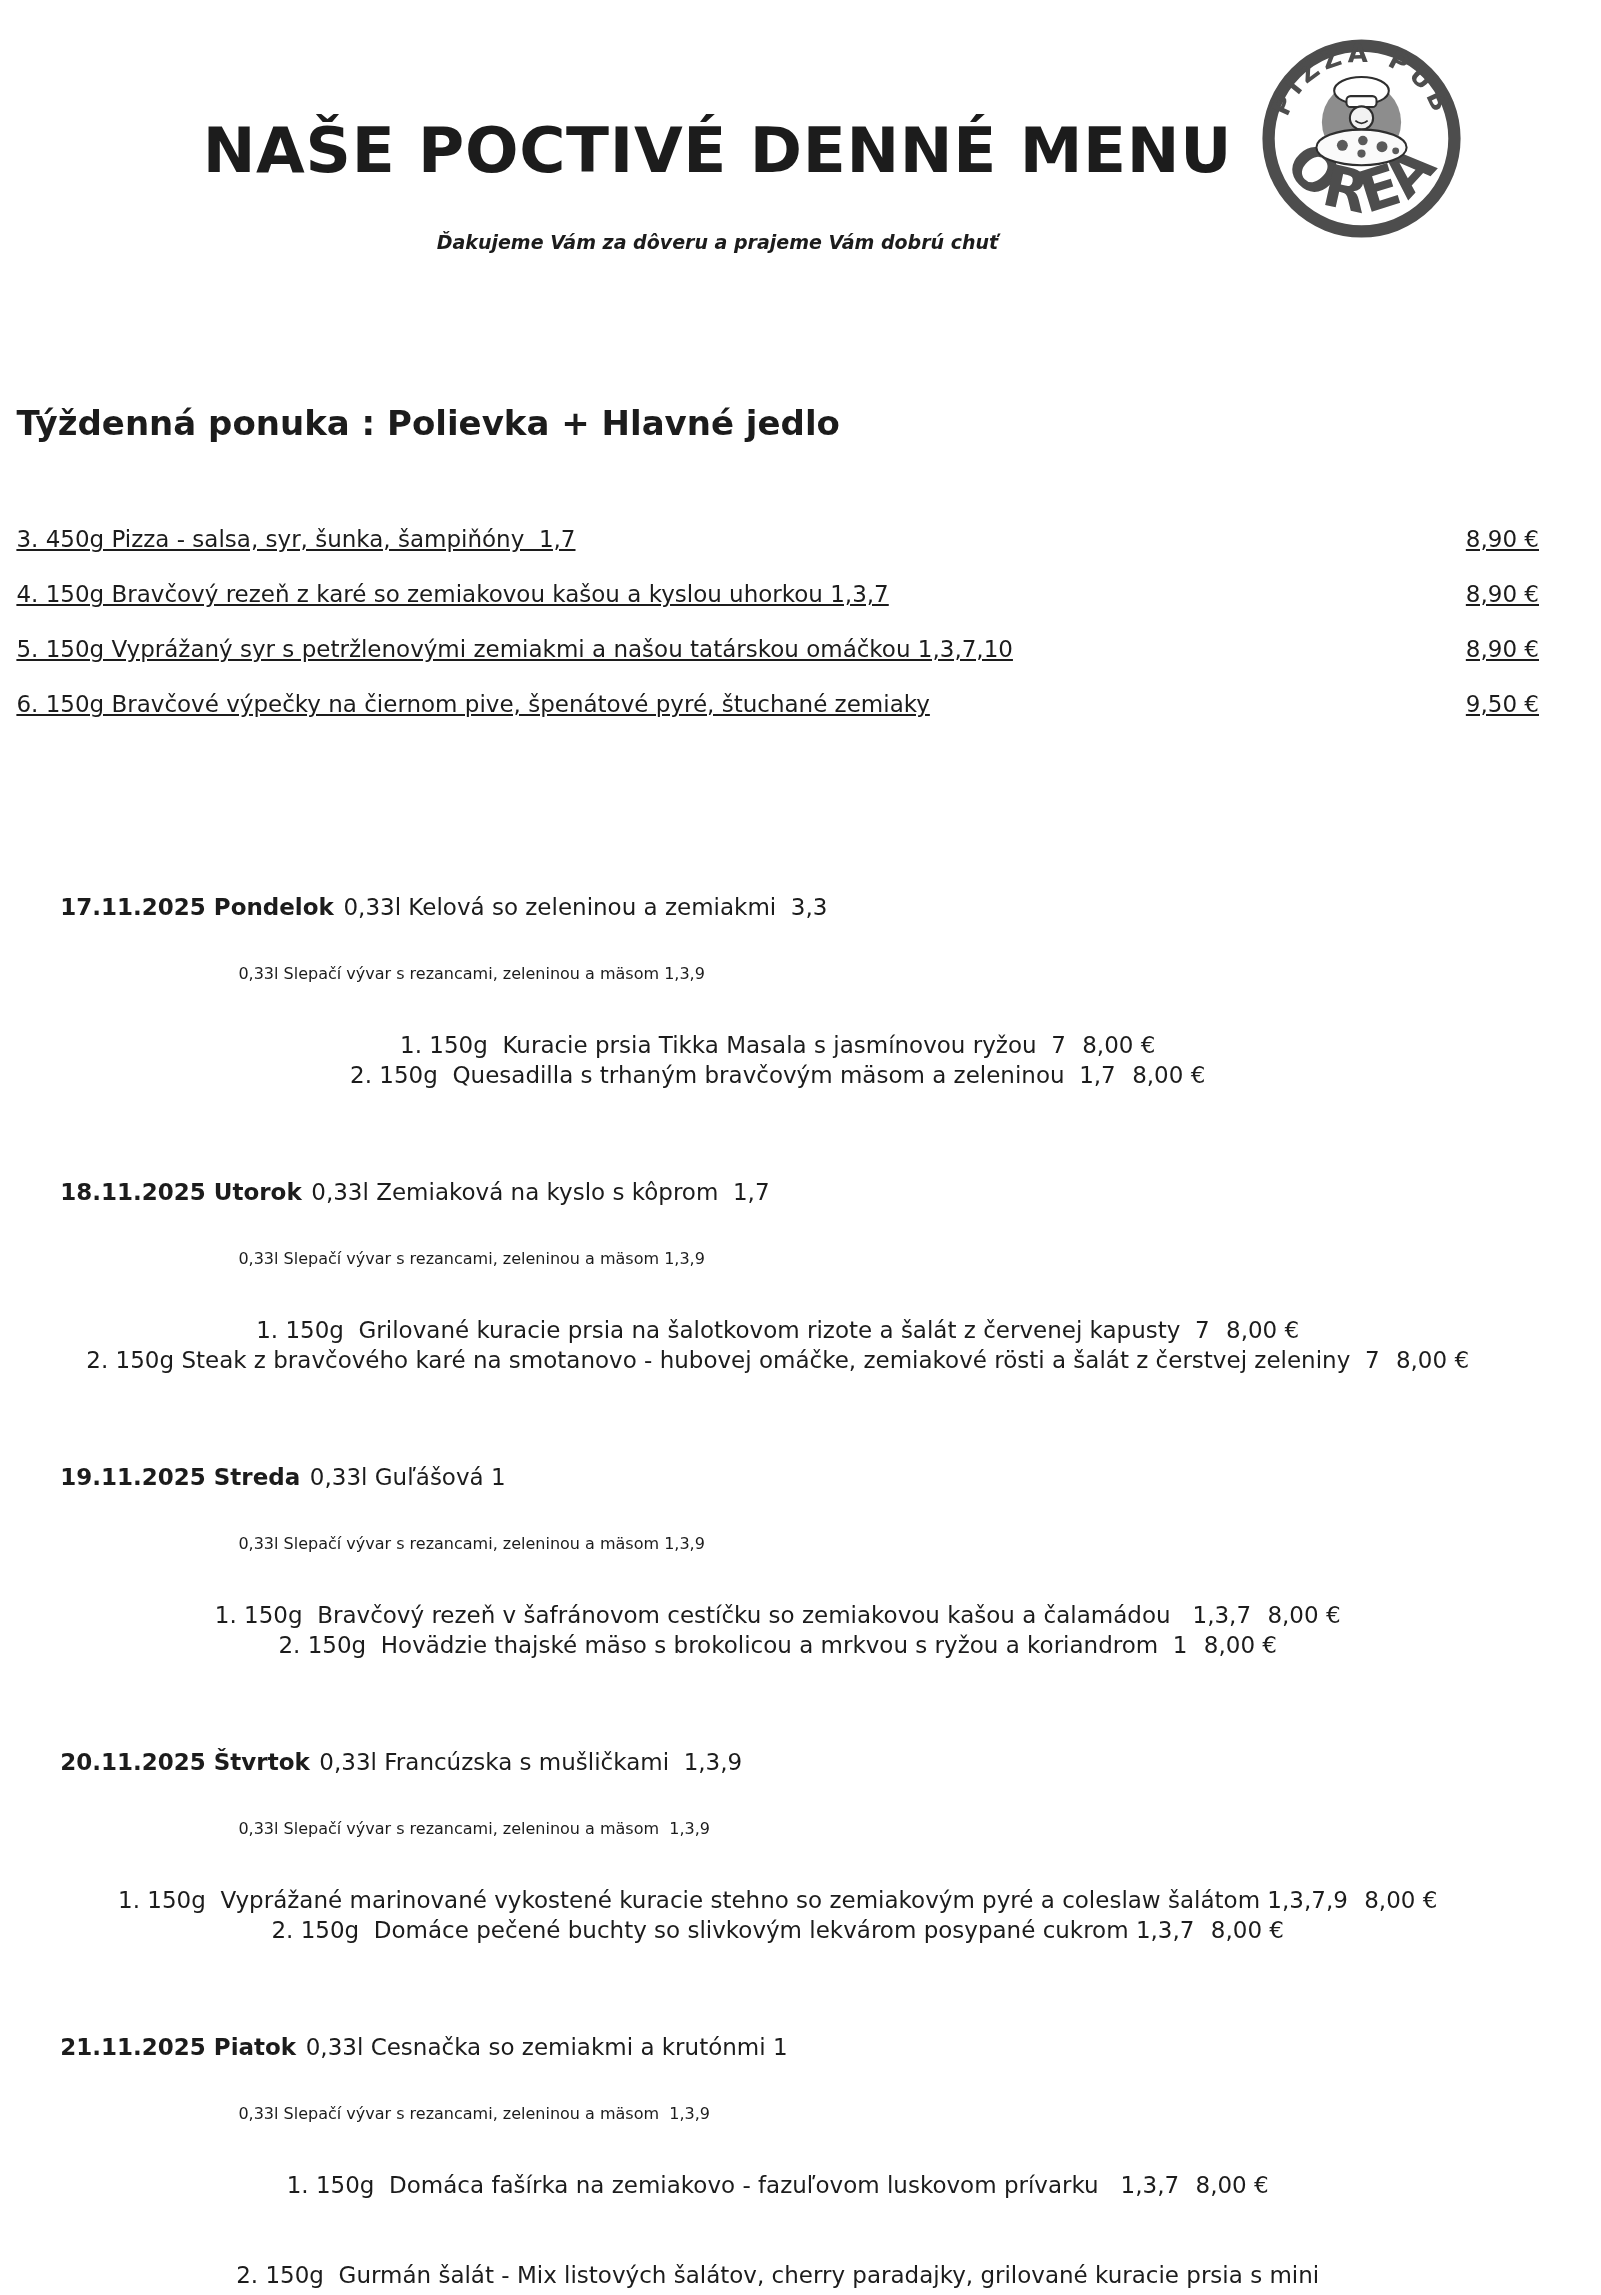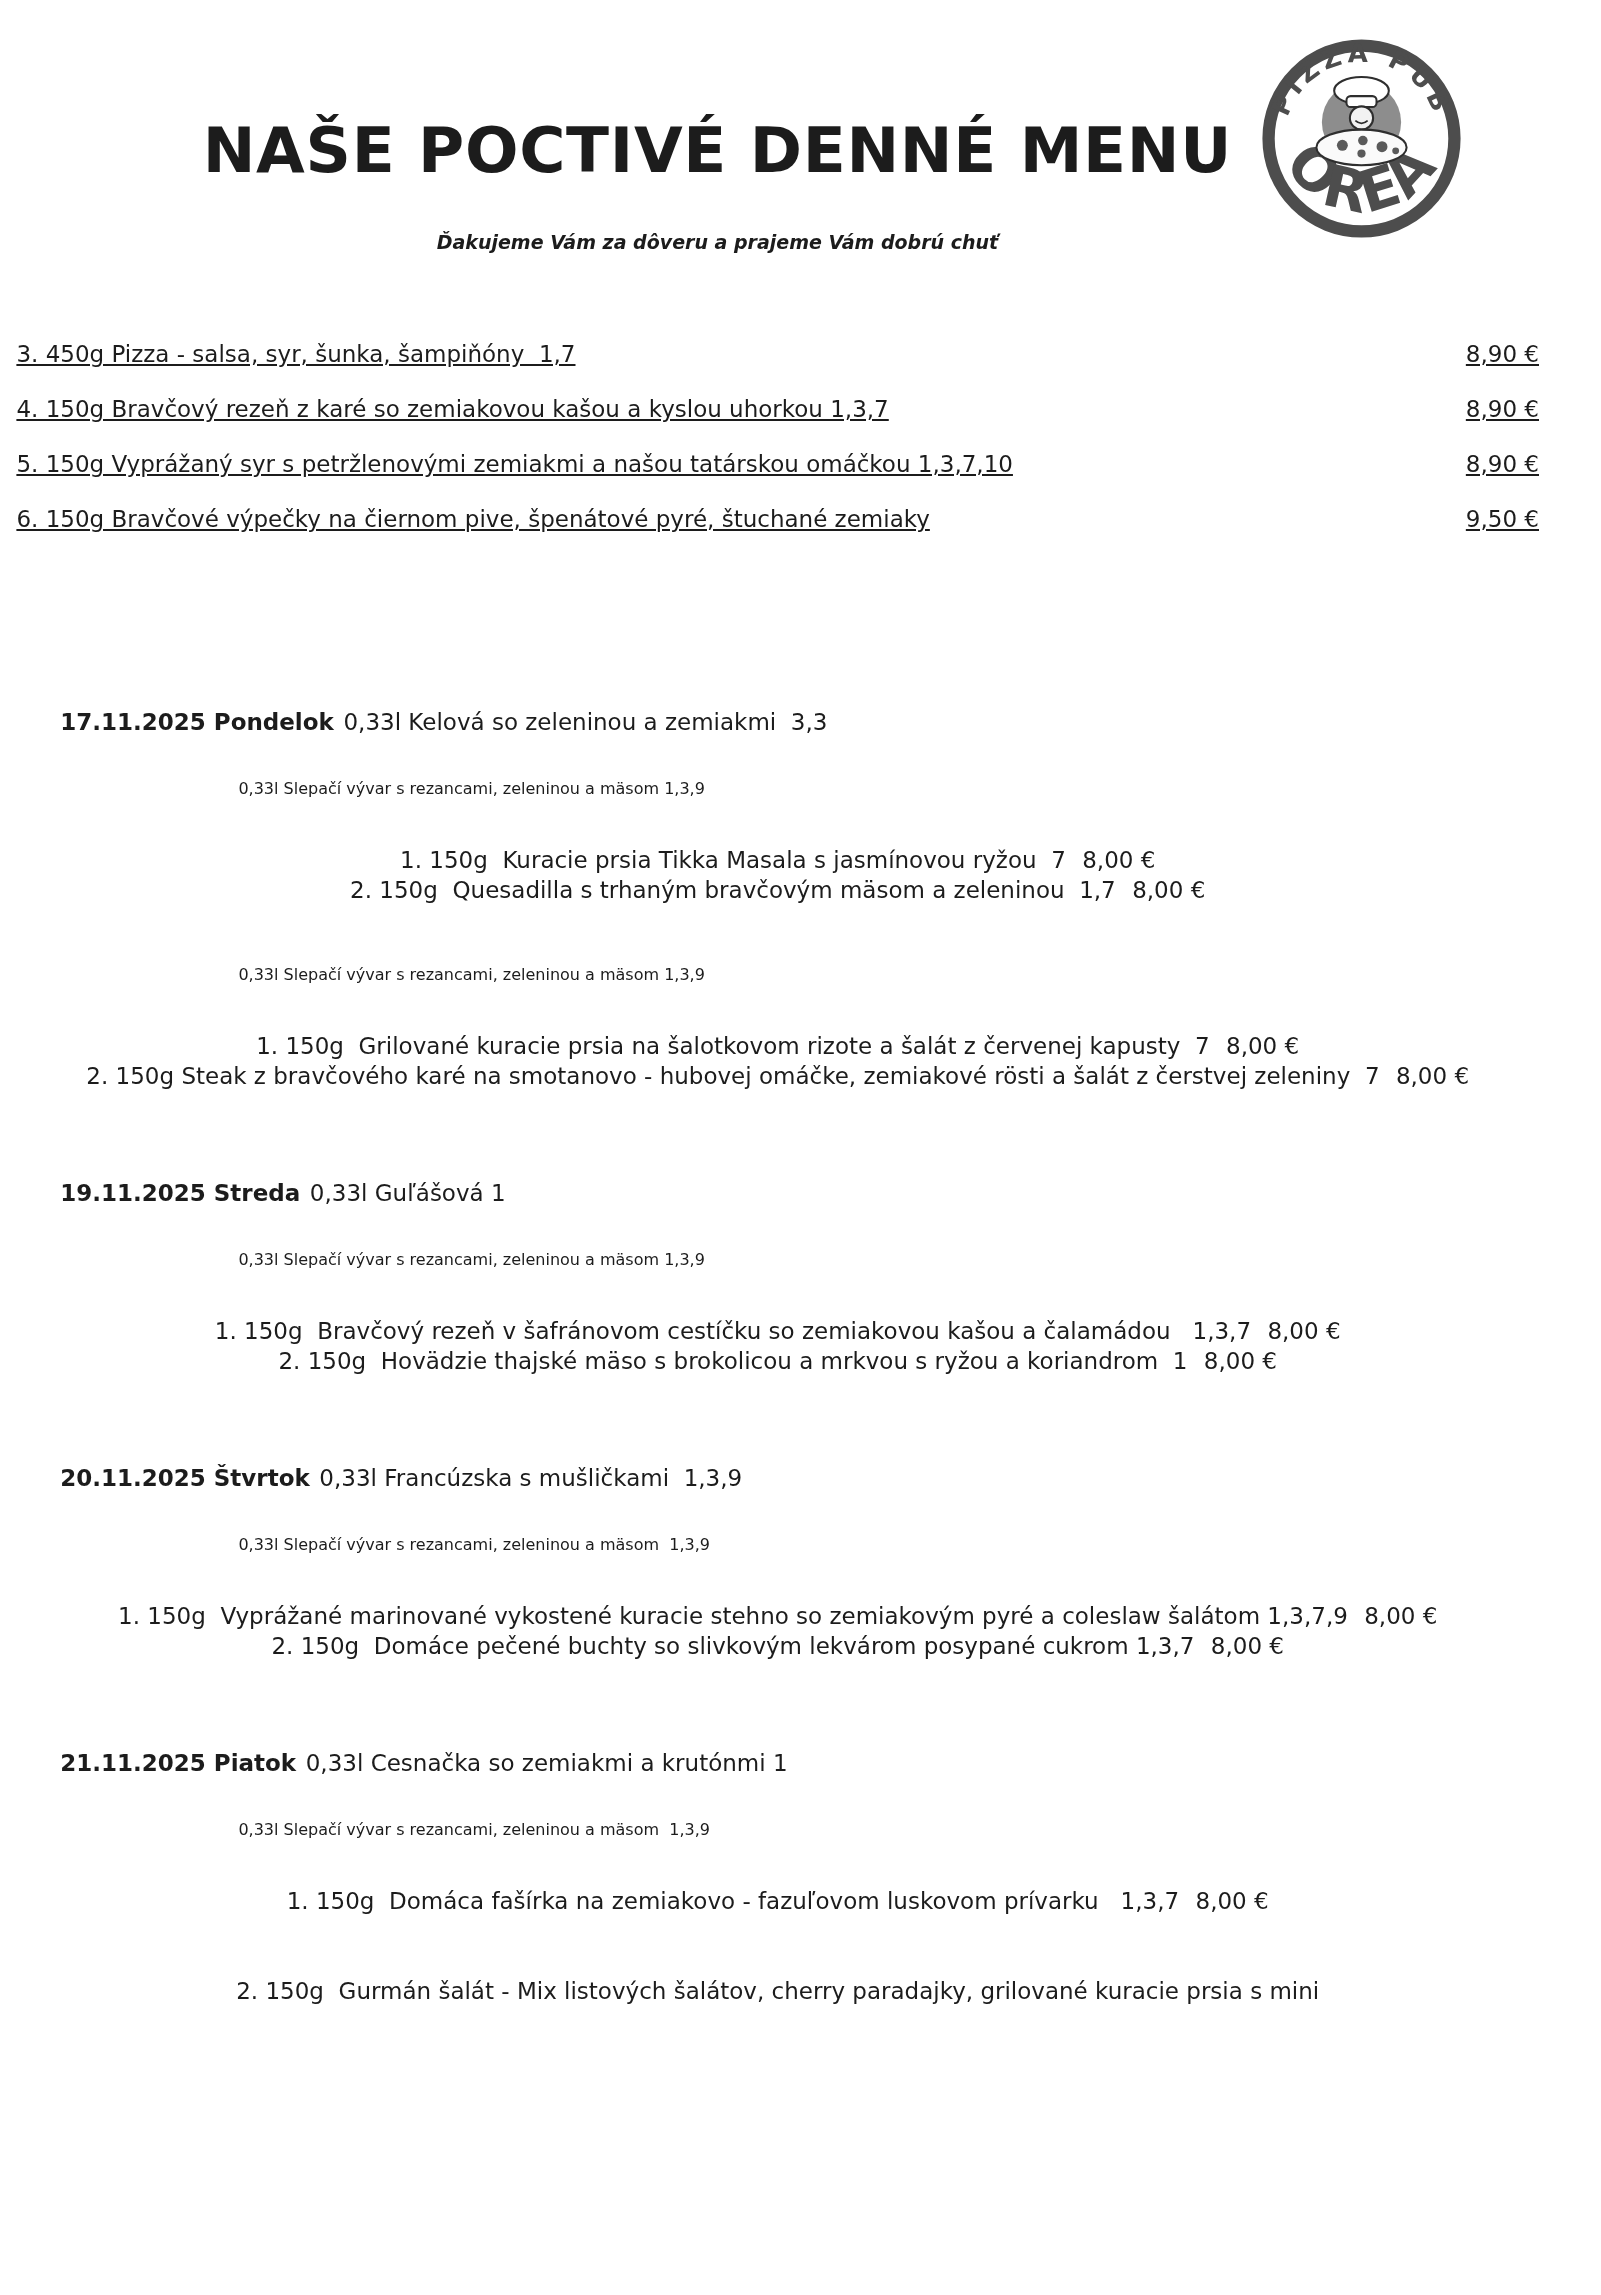--- a/index.html
+++ b/index.html
@@ -110,20 +110,21 @@
           <circle cx="122" cy="160" r="8" fill="#5a5a5a"></circle>
           <circle cx="152" cy="153" r="7" fill="#5a5a5a"></circle>
           <circle cx="180" cy="162" r="8" fill="#5a5a5a"></circle>
           <circle cx="150" cy="172" r="6" fill="#5a5a5a"></circle>
           <circle cx="200" cy="168" r="5" fill="#5a5a5a"></circle>
         </g>
       </svg>
     </div>
   </header>
 
+  <h1 class="section-title" style="margin:144px 0 0 0;">Týždenná ponuka : Polievka + Hlavné jedlo</h1>
 
   <section class="weekly">
     <div class="menu-row">
       <span class="item-text">3. 450g Pizza - salsa, syr, šunka, šampiňóny  1,7</span>
       <span class="price">8,90 €</span>
     </div>
     <div class="menu-row">
       <span class="item-text">4. 150g Bravčový rezeň z karé so zemiakovou kašou a kyslou uhorkou 1,3,7</span>
       <span class="price">8,90 €</span>
     </div>
@@ -148,20 +149,23 @@
         <span class="price">8,00 €</span>
       </div>
       <div class="menu-row">
         <span class="item-text">2. 150g  Quesadilla s trhaným bravčovým mäsom a zeleninou  1,7</span>
         <span class="price">8,00 €</span>
       </div>
     </div>
   </section>
 
   <section class="day">
+    <div class="day-header">
+      <span class="bold">18.11.2025 Utorok</span><span class="soup-text">0,33l Zemiaková na kyslo s kôprom  1,7</span>
+    </div>
     <div class="soup2">0,33l Slepačí vývar s rezancami, zeleninou a mäsom 1,3,9</div>
     <div class="day-items">
       <div class="menu-row">
         <span class="item-text">1. 150g  Grilované kuracie prsia na šalotkovom rizote a šalát z červenej kapusty  7</span>
         <span class="price">8,00 €</span>
       </div>
       <div class="menu-row">
         <span class="item-text">2. 150g Steak z bravčového karé na smotanovo - hubovej omáčke, zemiakové rösti a šalát z čerstvej zeleniny  7</span>
         <span class="price">8,00 €</span>
       </div>

